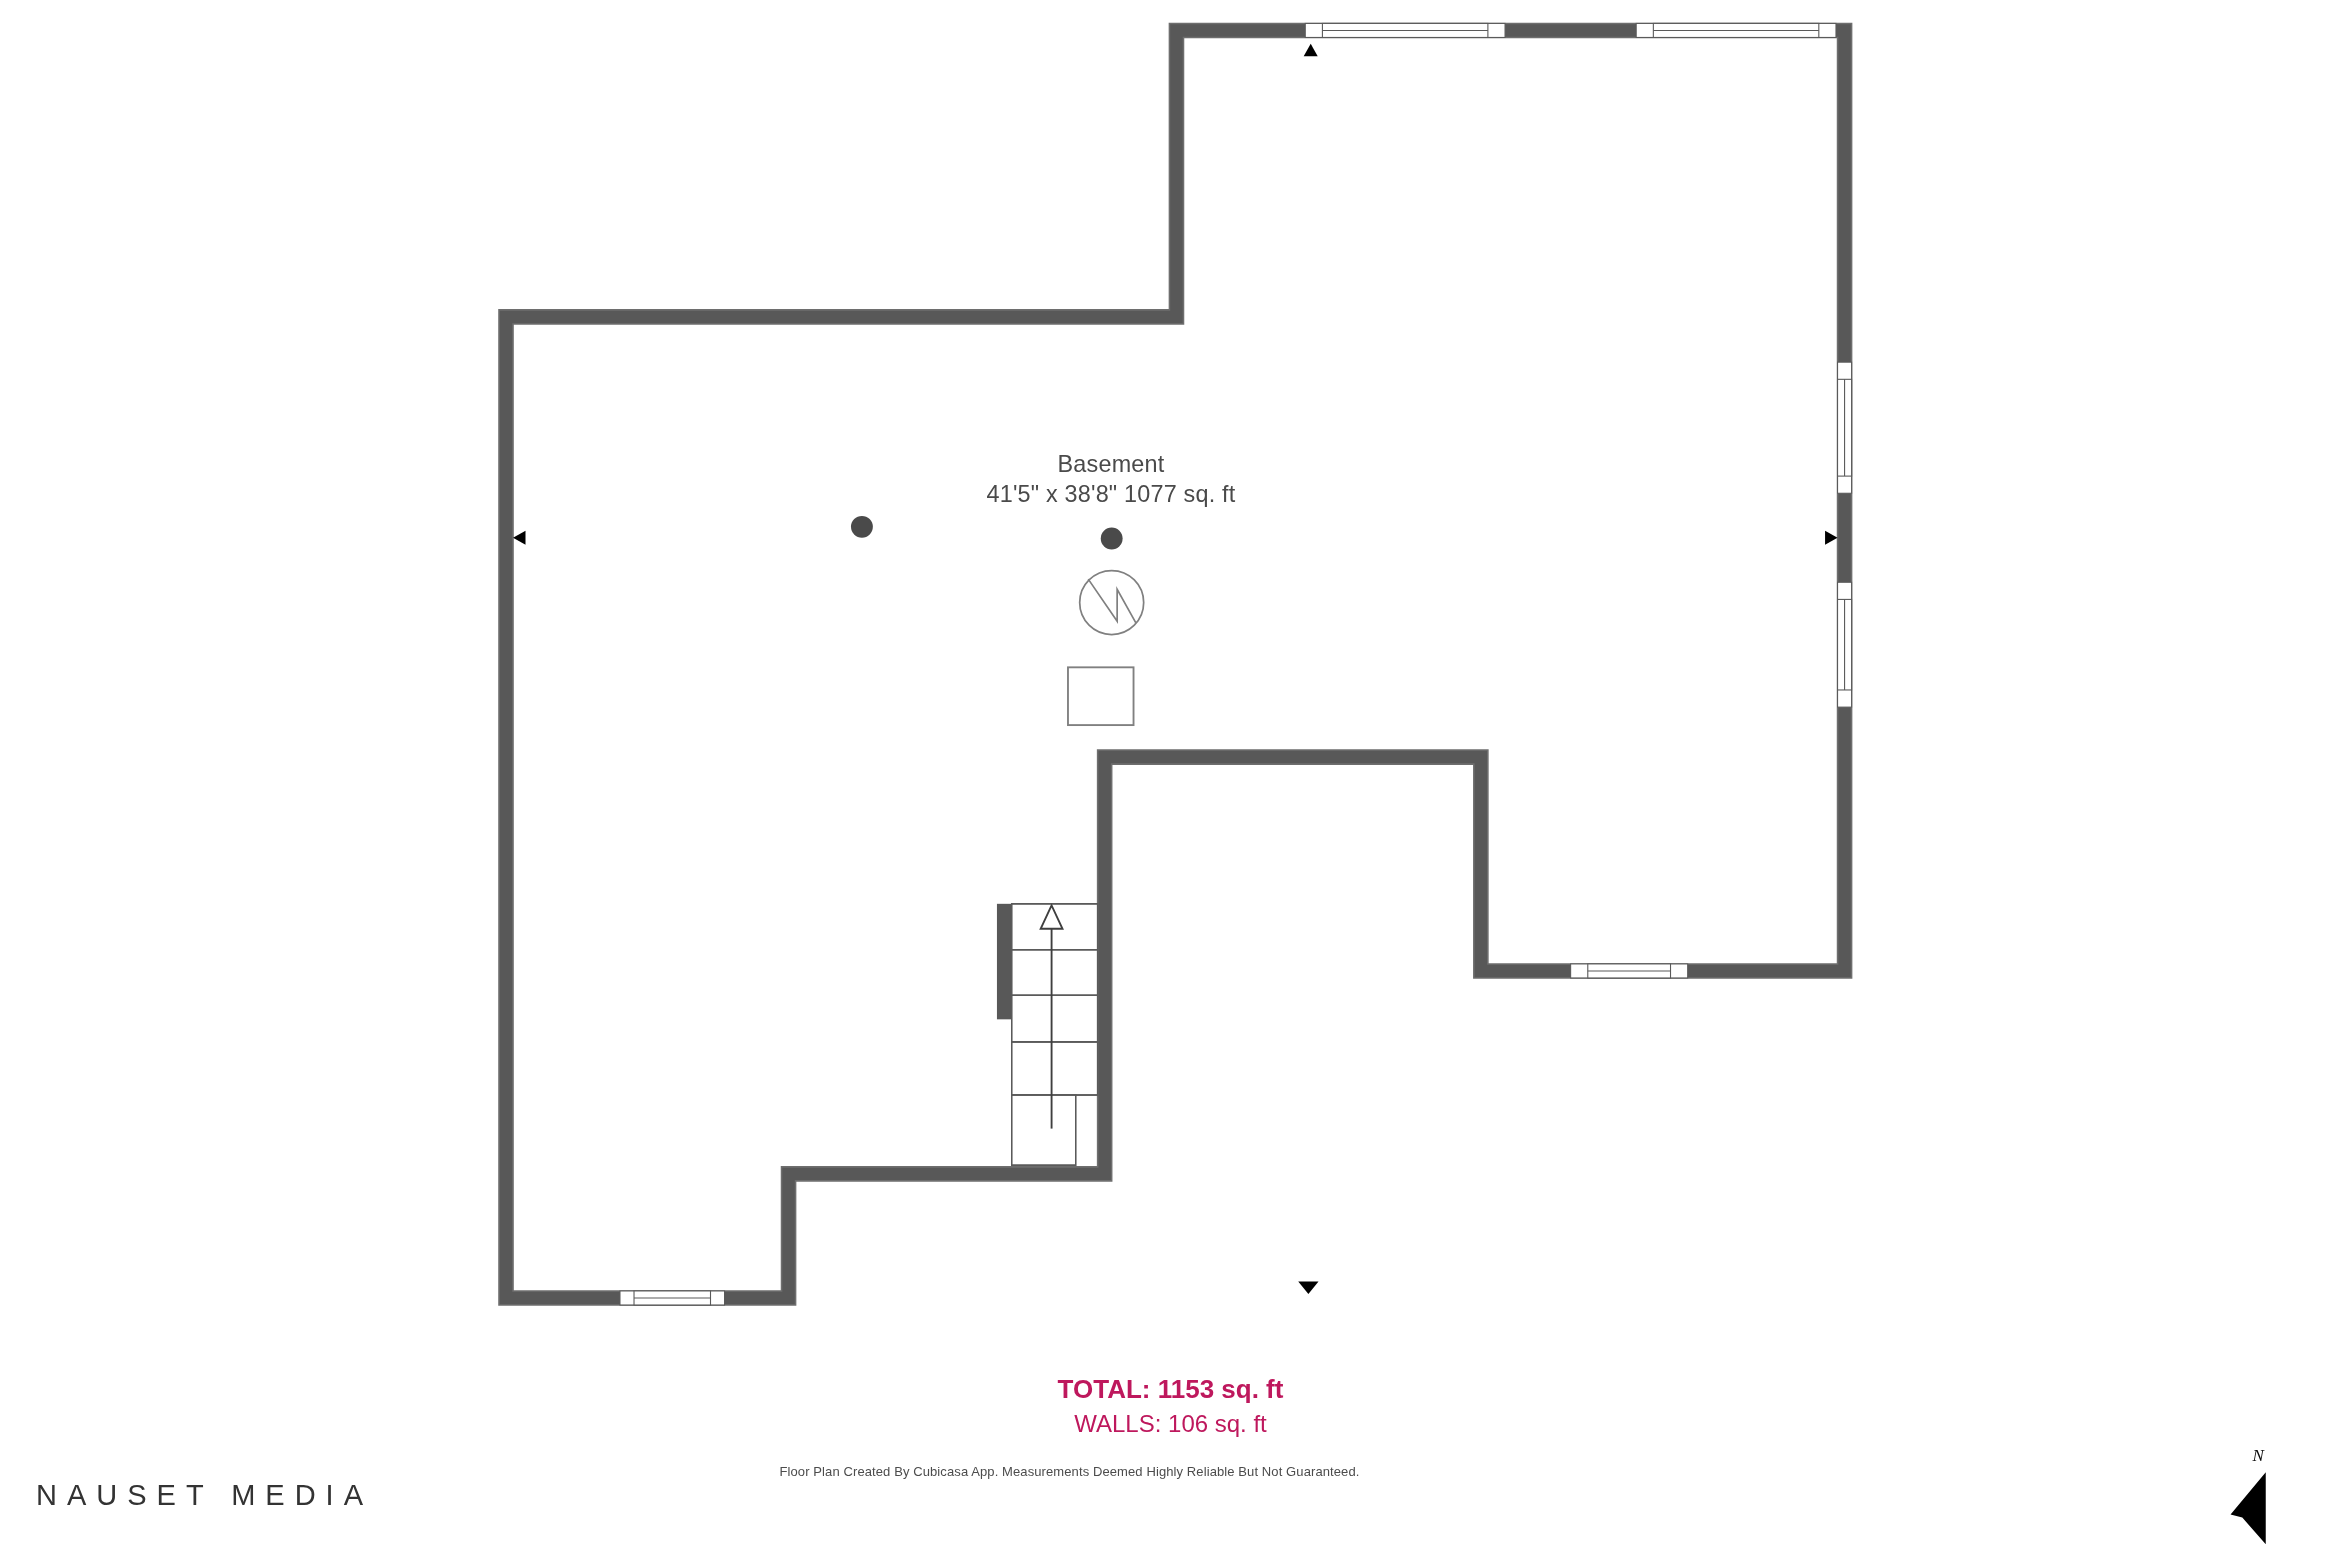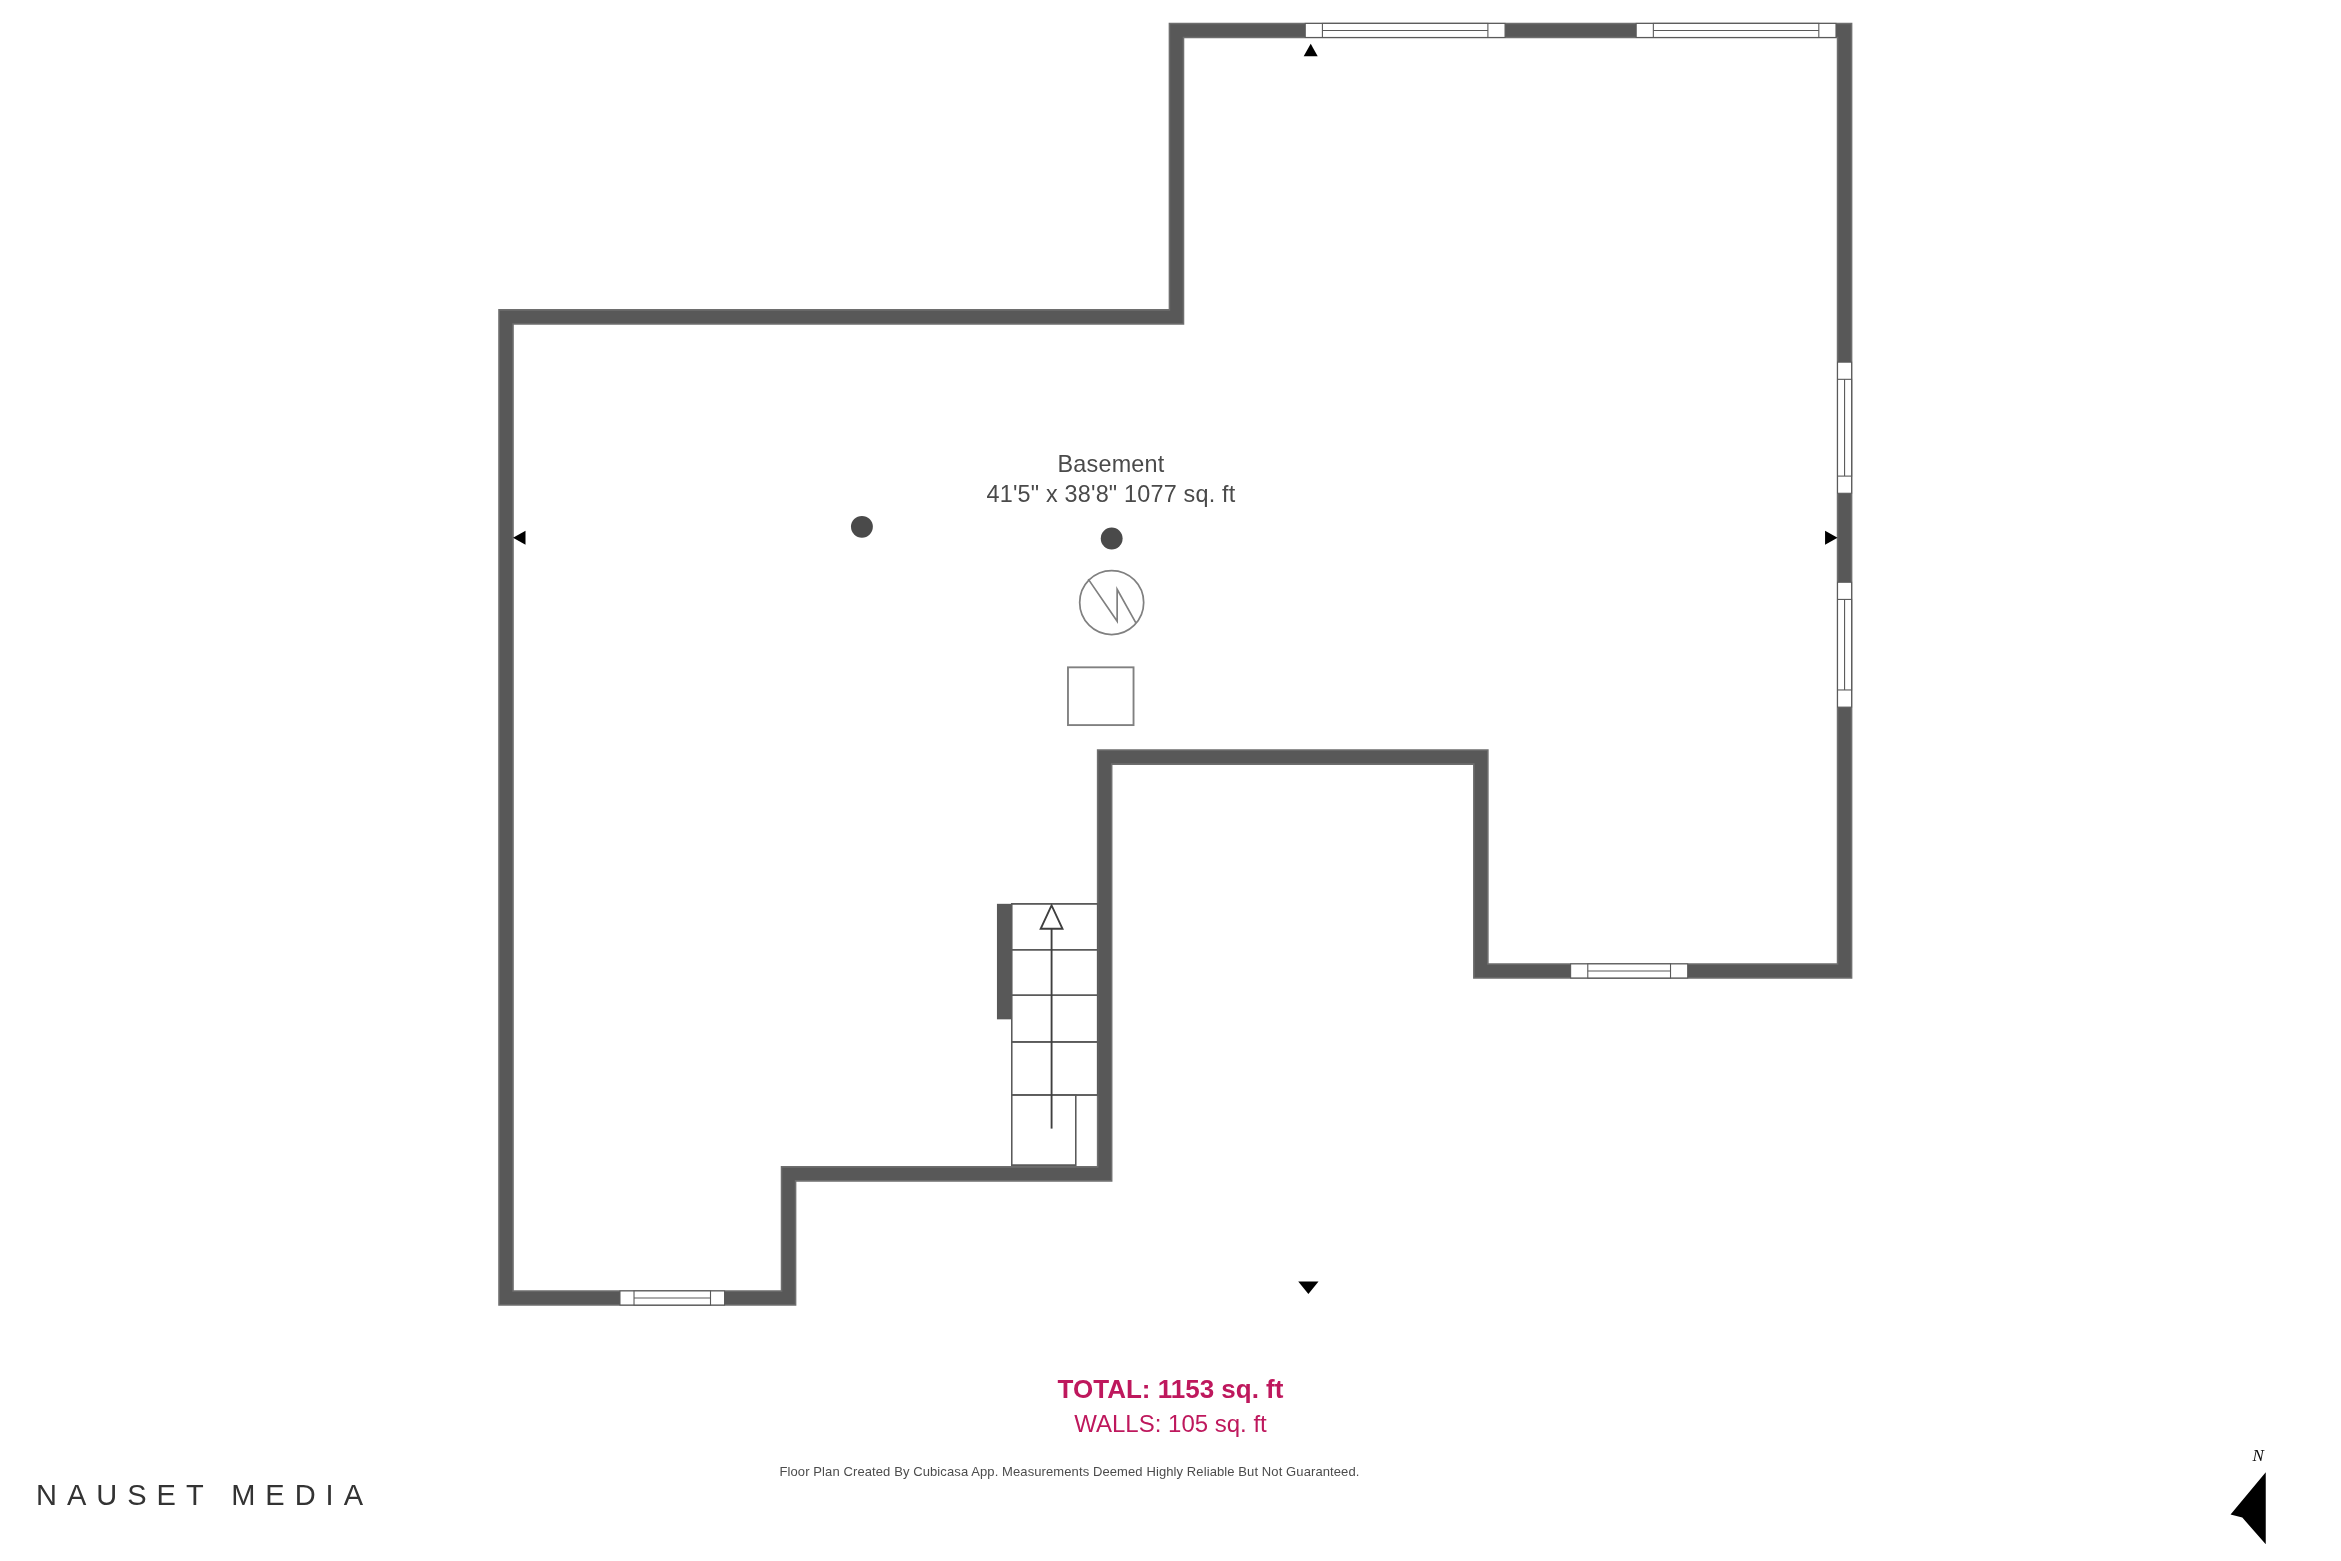--- a/index.html
+++ b/index.html
@@ -237,21 +237,21 @@
 
   <div class="room-label-group" style="left:916px; top:450px; width:390px;">
     <div class="room-name">Basement</div>
     <div class="room-dims">41'5" x 38'8" 1077 sq. ft</div>
   </div>
 
 </div>
 
 <div id="summary-block">
   <div class="sum-total">TOTAL: 1153 sq. ft</div>
-  <div class="sum-line">WALLS: 105 sq. ft</div>
+  <div class="sum-line">WALLS: 106 sq. ft</div>
 </div>
 
 <div id="disclaimer">Floor Plan Created By Cubicasa App. Measurements Deemed Highly Reliable But Not Guaranteed.</div>
 
 <div id="brand-logo">NAUSET MEDIA</div>
 
 <div id="compass">
   <div class="compass-n">N</div>
   <svg width="86" height="86" viewBox="0 0 110 110" xmlns="http://www.w3.org/2000/svg">
     <polygon points="47,8 47,100 17,66 2,62" fill="#000000"></polygon>

